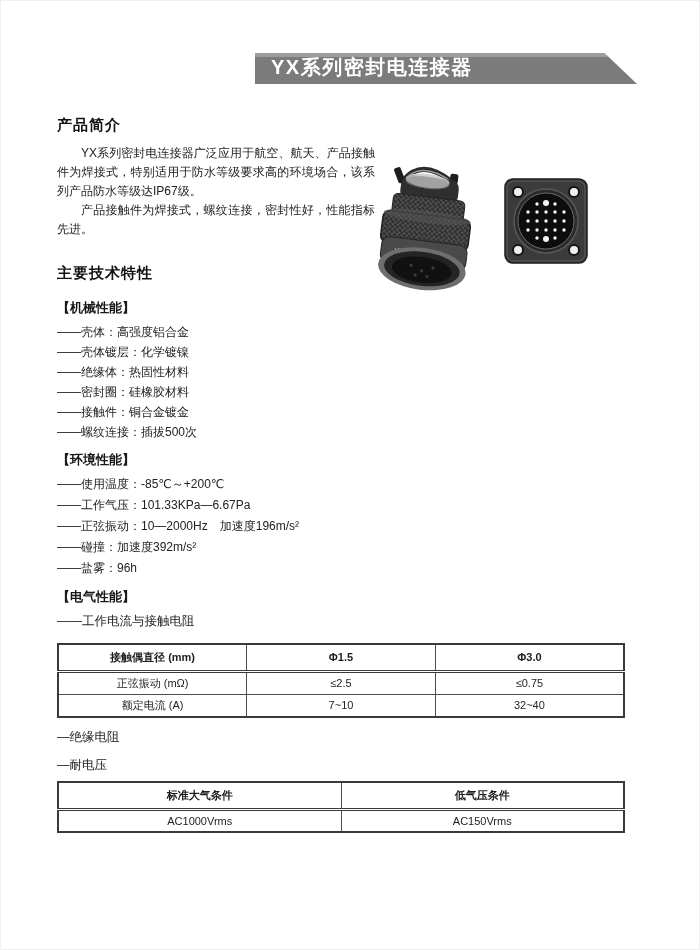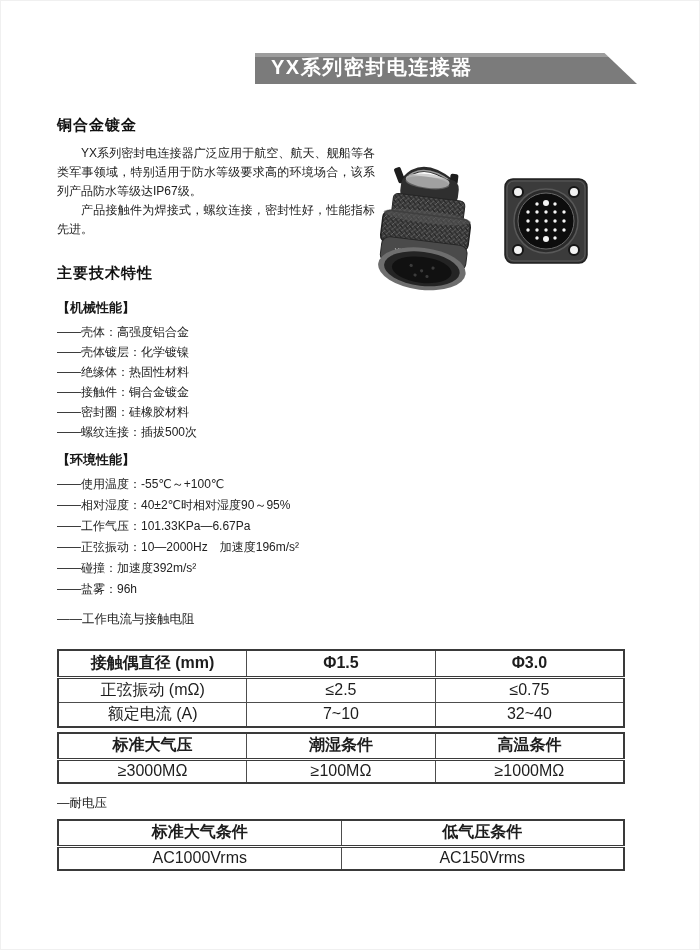--- a/index.html
+++ b/index.html
@@ -45,48 +45,48 @@
 
   
   .tech { position:absolute; left:57px; top:264px; width:571px; }
   .tech h2.sec { margin-bottom:16px; }
   h3.sub { font-size:13px; font-weight:bold; color:#181818; margin-top:9px; margin-bottom:5px; }
   ul.feat { list-style:none; }
   ul.feat li { font-size:12px; color:#222; }
   ul.feat.mech li { line-height:20px; }
   ul.feat.env  li { line-height:21px; }
   .feat-gap { margin-bottom:9px; }
-  .sub-label { font-size:12.5px; color:#222; line-height:20px; margin-bottom:20px; }
+  .sub-label { font-size:12.5px; color:#222; line-height:20px; margin-bottom:12px; }
 
   
   table.dt {
     border-collapse:collapse; width:568px; table-layout:fixed;
     border:2px solid #3a3a3a;
     margin-bottom:4px;
   }
   table.dt th, table.dt td {
     border:1px solid #4d4d4d;
-    font-size:16px; text-align:center; vertical-align:middle;
+    font-size:11px; text-align:center; vertical-align:middle;
     height:23px; padding:1px 4px; color:#1d1d1d;
   }
   table.dt th { font-weight:bold; height:27px; border-bottom:3px double #3a3a3a; }
   .tbl-label { font-size:12.5px; color:#222; margin-top:11px; margin-bottom:7px; }
 </style>
 </head>
 <body>
 
 <div class="page">
 
   <div class="banner">
     <span>YX系列密封电连接器</span>
   </div>
 
   <div class="intro">
-    <h2 class="sec">铜合金镀金</h2>
-    <p>YX系列密封电连接器广泛应用于航空、航天、舰船等各类军事领域，特别适用于防水等级要求高的环境场合，该系列产品防水等级达IP67级。</p>
+    <h2 class="sec">产品简介</h2>
+    <p>YX系列密封电连接器广泛应用于航空、航天、产品接触件为焊接式，特别适用于防水等级要求高的环境场合，该系列产品防水等级达IP67级。</p>
     <p>产品接触件为焊接式，螺纹连接，密封性好，性能指标先进。</p>
   </div>
 
   <div class="photos">
 
     <svg class="photo-plug" width="104" height="138" viewBox="0 0 104 138">
       <defs>
         <pattern id="knurl" width="5" height="5" patternUnits="userSpaceOnUse">
           <rect width="5" height="5" fill="#3d3d3d"></rect>
           <path d="M0 5 L5 0" stroke="#6a6a6a" stroke-width="1"></path>
@@ -162,35 +162,35 @@
   </div>
 
   <div class="tech">
     <h2 class="sec">主要技术特性</h2>
 
     <h3 class="sub">【机械性能】</h3>
     <ul class="feat mech feat-gap">
       <li>——壳体：高强度铝合金</li>
       <li>——壳体镀层：化学镀镍</li>
       <li>——绝缘体：热固性材料</li>
+      <li>——密封圈：硅橡胶材料</li>
       <li>——接触件：铜合金镀金</li>
-      <li>——密封圈：硅橡胶材料</li>
       <li>——螺纹连接：插拔500次</li>
     </ul>
 
     <h3 class="sub">【环境性能】</h3>
     <ul class="feat env feat-gap">
-      <li>——使用温度：-55℃～+100℃</li>
-      <li>——相对湿度：40±2℃时相对湿度90～95%</li>
+      <li>——使用温度：-85℃～+200℃</li>
       <li>——工作气压：101.33KPa—6.67Pa</li>
       <li>——正弦振动：10—2000Hz　加速度196m/s²</li>
       <li>——碰撞：加速度392m/s²</li>
       <li>——盐雾：96h</li>
     </ul>
 
+    <h3 class="sub">【电气性能】</h3>
     <div class="sub-label">——工作电流与接触电阻</div>
 
     <table class="dt">
       <thead>
         <tr>
           <th>接触偶直径 (mm)</th>
           <th>Φ1.5</th>
           <th>Φ3.0</th>
         </tr>
       </thead>
@@ -201,36 +201,21 @@
           <td>≤0.75</td>
         </tr>
         <tr>
           <td>额定电流 (A)</td>
           <td>7~10</td>
           <td>32~40</td>
         </tr>
       </tbody>
     </table>
 
-    <table class="dt">
-      <thead>
-        <tr>
-          <th>标准大气压</th>
-          <th>潮湿条件</th>
-          <th>高温条件</th>
-        </tr>
-      </thead>
-      <tbody>
-        <tr>
-          <td>≥3000MΩ</td>
-          <td>≥100MΩ</td>
-          <td>≥1000MΩ</td>
-        </tr>
-      </tbody>
-    </table>
+    <div class="tbl-label">—绝缘电阻</div>
 
     <div class="tbl-label">—耐电压</div>
     <table class="dt">
       <thead>
         <tr>
           <th>标准大气条件</th>
           <th>低气压条件</th>
         </tr>
       </thead>
       <tbody>

